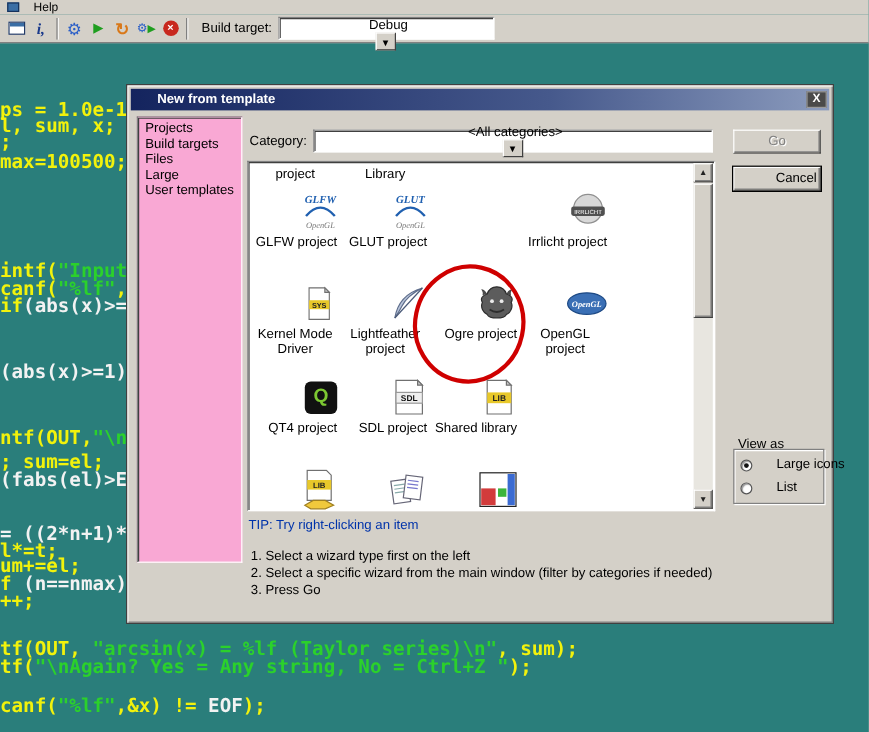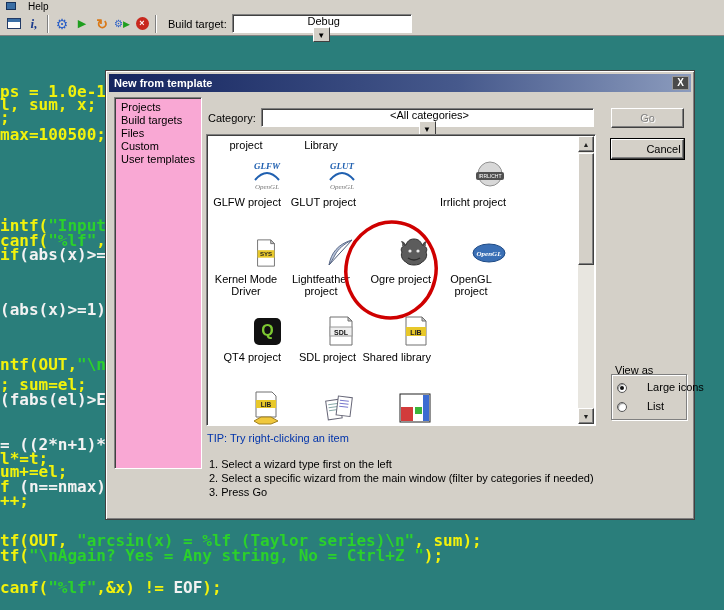--- a/index.html
+++ b/index.html
@@ -32,31 +32,31 @@
   .code-line { position:absolute; left:0; white-space:pre;
                font:bold 16px/16px "DejaVu Sans Mono", monospace; letter-spacing:0; }
   .c-y { color:#F2F20C; } .c-g { color:#2BD12B; } .c-w { color:#F2F2F2; }
 
   
   .dialog { position:absolute; left:105px; top:70px; width:590px; height:450px;
             background:#D4D0C8; border:1px solid #404040;
             box-shadow:inset 1px 1px 0 #FFF, inset -1px -1px 0 #808080; font-size:11px; z-index:10; }
   .titlebar { position:absolute; left:3px; top:3px; right:3px; height:18px;
               background:linear-gradient(90deg,#14245E 0%,#46598C 60%,#8B9BBD 100%);
-              color:#FFF; font-weight:bold; line-height:18px; padding-left:5px; }
+              color:#FFF; font-weight:bold; line-height:18px; padding-left:22px; }
   .closebtn { position:absolute; right:2px; top:2px; width:17px; height:14px; background:#4A4A4A;
               border:1px solid #9A9A9A; color:#FFF; font:bold 10px/12px "Liberation Sans",sans-serif;
               text-align:center; }
   .listbox { position:absolute; left:8px; top:26px; width:88px; height:372px; background:#f9a8d4;
              border-top:1px solid #808080; border-left:1px solid #808080;
              border-right:1px solid #FFF; border-bottom:1px solid #FFF;
              box-shadow:inset 1px 1px 0 #404040; padding:3px 0 0 4px; }
   .sb-item { padding:0 2px; line-height:13px; white-space:nowrap; }
   .cat-label { position:absolute; left:102px; top:41px; }
-  .cat-combo { position:absolute; left:155px; top:37px; width:333px; }
+  .cat-combo { position:absolute; left:155px; top:37px; width:333px;justify-content:center; }
   .btn { position:absolute; left:505px; width:73px; height:20px; background:#D4D0C8;
          text-align:center; line-height:18px;
          border-top:1px solid #FFF; border-left:1px solid #FFF;
          border-right:1px solid #404040; border-bottom:1px solid #404040;
          box-shadow:inset -1px -1px 0 #808080; }
   .btn-go { top:37px; color:#808080; text-shadow:1px 1px 0 #FFF; }
   .btn-cancel { top:68px; outline:1px solid #000;padding-left:32px; }
 
   .tpl-panel { position:absolute; left:100px; top:63px; width:390px; height:292px; background:#FFF;
                border-top:1px solid #808080; border-left:1px solid #808080;
@@ -164,21 +164,21 @@
 <div class="dialog">
   <div class="titlebar">
     <span>New from template</span>
     <span class="closebtn">X</span>
   </div>
 
   <div class="listbox">
       <div class="sb-item">Projects</div>
       <div class="sb-item">Build targets</div>
       <div class="sb-item">Files</div>
-      <div class="sb-item">Custom</div>
+      <div class="sb-item">Large</div>
       <div class="sb-item">User templates</div>
     </div>
 
   <span class="cat-label">Category:</span>
   <div class="combo cat-combo">
     <span class="val">&lt;All categories&gt;</span>
     <span class="dd">▼</span>
   </div>
 
   <div class="btn btn-go">Go</div>

